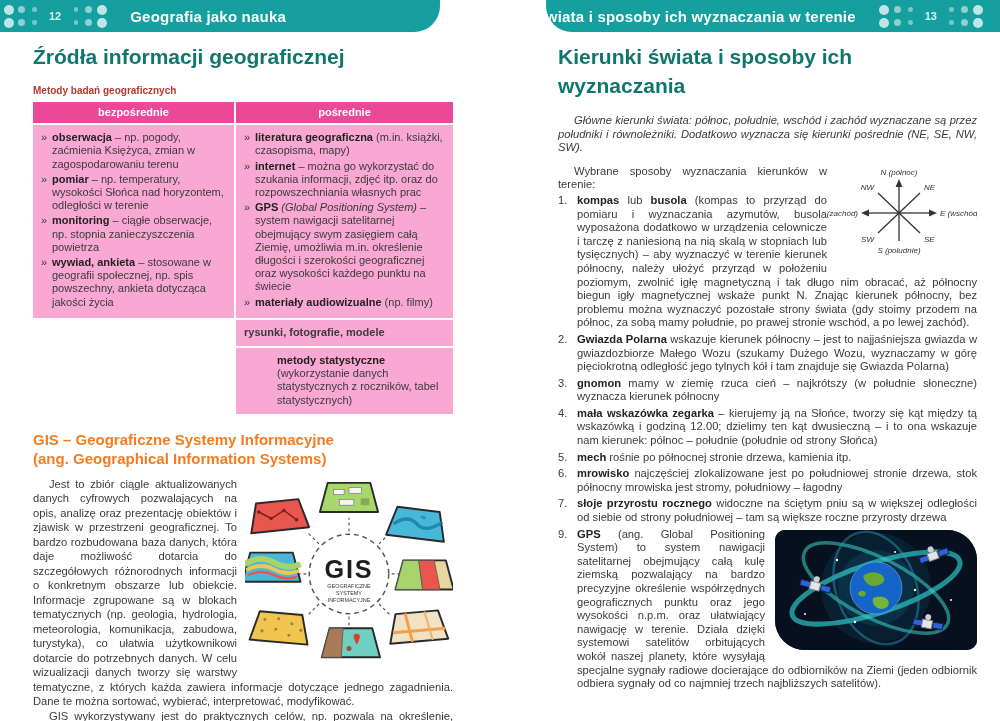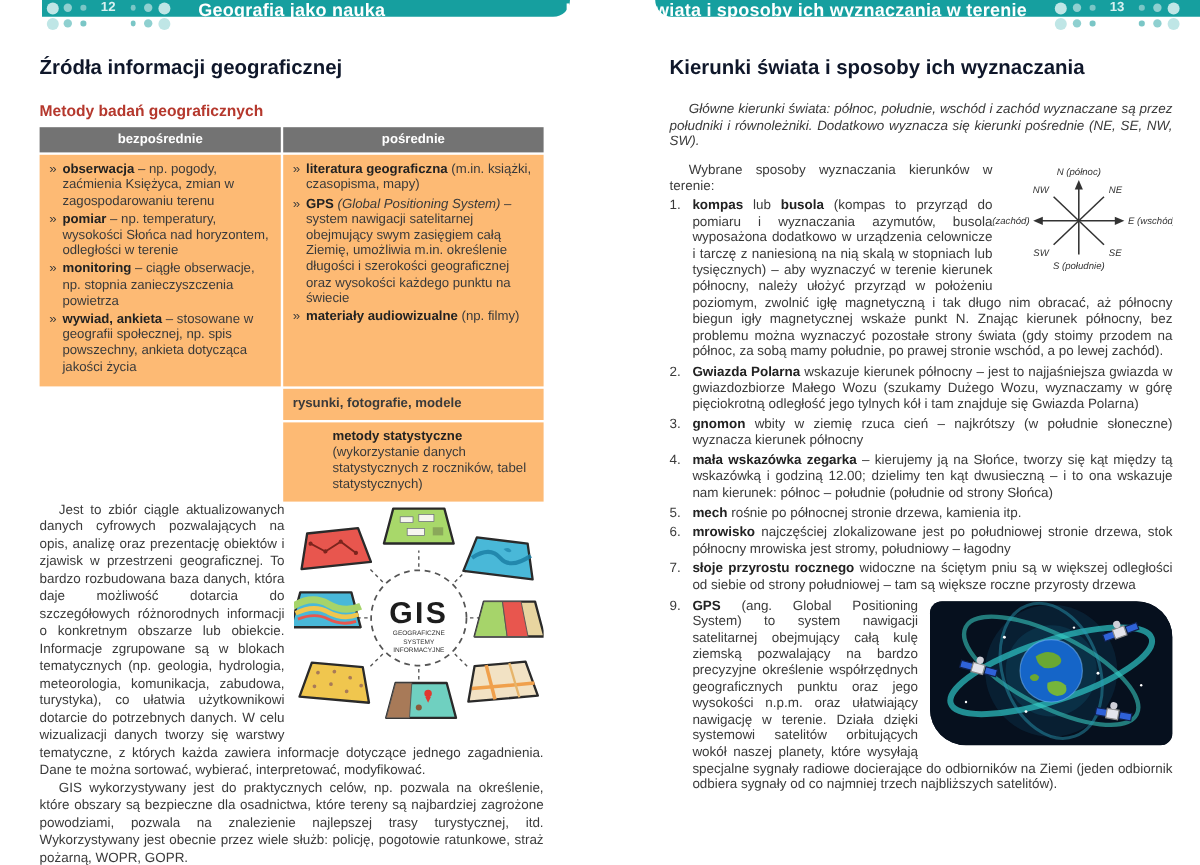--- a/index.html
+++ b/index.html
@@ -1,44 +1,44 @@
 <!DOCTYPE html>
 <html lang="pl"><head>
 <meta charset="utf-8">
 <style>
   html,body{margin:0;padding:0;background:#fff;}
   body{font-family:"Liberation Sans","DejaVu Sans",sans-serif;}
   .sheet{position:relative;width:1000px;height:721px;background:#fff;overflow:hidden;}
 
   
-  .bar{position:absolute;top:0;height:14px;background:#169f9f;color:#fff;display:flex;align-items:flex-start;gap:8px;margin-left:35px;}
+  .bar{position:absolute;top:0;height:32px;background:#169f9f;color:#fff;display:flex;align-items:center;gap:8px;}
   .bar-left{left:0;width:438px;border-radius:0 0 26px 0;padding-left:2px;}
   .bar-right{right:0;width:438px;border-radius:0 0 0 26px;justify-content:flex-end;padding-right:16px;}
   .chapter{font-weight:bold;font-size:15px;letter-spacing:.2px;white-space:nowrap;}
   .bar-left .chapter{margin-left:14px;}
   .bar-right .chapter{margin-right:14px;}
   .pagenum{font-size:11px;font-weight:bold;color:#d8f1f1;}
   .dots{display:inline-grid;grid-template-columns:repeat(3,13px);grid-auto-rows:13px;align-items:center;justify-items:center;}
   .dot{border-radius:50%;background:#a9dcdc;}
   .d10{width:10px;height:10px;background:#bfe6e6;}
   .d7{width:7px;height:7px;background:#8fd0d0;}
   .d4{width:4.5px;height:4.5px;background:#7ac6c6;}
 
   
   .pgL{position:absolute;left:33px;top:42px;width:420px;}
   .pgR{position:absolute;left:558px;top:42px;width:419px;}
-  .ptitle{color:#0f172a;font-size:17px;line-height:29px;font-weight:bold;margin:0 0 14px 0;}
-  .sub-red{color:#b5382d;font-size:13px;font-weight:bold;margin:0 0 6px 0;}
+  .ptitle{color:#0f766e;font-size:21px;line-height:29px;font-weight:bold;margin:0 0 14px 0;}
+  .sub-red{color:#b5382d;font-size:10px;font-weight:bold;margin:0 0 6px 0;}
 
   
   .tbl{font-size:11px;line-height:13.2px;color:#3a3a3a;}
   .tgrid{display:grid;grid-template-columns:201px 217px;gap:2px;}
-  .th{background:#737373;color:#fff;font-weight:bold;text-align:center;padding:4px 0;}
+  .th{background:#ec4899;color:#fff;font-weight:bold;text-align:center;padding:4px 0;}
   .tbody{display:grid;grid-template-columns:201px 217px;gap:2px;margin-top:2px;}
-  .td{background:#fdba74;padding:6px 8px 7px 8px;}
+  .td{background:#f9a8d4;padding:6px 8px 7px 8px;}
   .cellC{grid-column:1;grid-row:2/4;display:flex;align-items:center;font-weight:bold;}
   .cellD{grid-column:2;grid-row:2;font-weight:bold;display:flex;align-items:center;}
   .cellE{grid-column:2;grid-row:3;padding-left:41px;}
   .bullet{padding-left:11px;text-indent:-11px;margin-bottom:2px;text-align:left;}
   .bmark{display:inline-block;width:11px;text-indent:0;}
   .b{font-weight:bold;color:#222;}
   .it{font-style:italic;}
 
   
   .gis-h{color:#f47c20;font-size:15px;line-height:19px;font-weight:bold;margin:16px 0 9px 0;}
@@ -116,28 +116,33 @@
       </div>
       <div class="tbody">
         <div class="td">
           <div class="bullet"><span class="bmark">»</span><span class="b">obserwacja</span><span> – np. pogody, zaćmienia Księżyca, zmian w zagospodarowaniu terenu</span></div>
           <div class="bullet"><span class="bmark">»</span><span class="b">pomiar</span><span> – np. temperatury, wysokości Słońca nad horyzontem, odległości w terenie</span></div>
           <div class="bullet"><span class="bmark">»</span><span class="b">monitoring</span><span> – ciągłe obserwacje, np. stopnia zanieczyszczenia powietrza</span></div>
           <div class="bullet"><span class="bmark">»</span><span class="b">wywiad, ankieta</span><span> – stosowane w geografii społecznej, np. spis powszechny, ankieta dotycząca jakości życia</span></div>
         </div>
         <div class="td">
           <div class="bullet"><span class="bmark">»</span><span class="b">literatura geograficzna</span><span class="it"></span><span> (m.in. książki, czasopisma, mapy)</span></div>
+          <div class="bullet"><span class="bmark">»</span><span class="b">internet</span><span class="it"></span><span> – można go wykorzystać do szukania informacji, zdjęć itp. oraz do rozpowszechniania własnych prac</span></div>
           <div class="bullet"><span class="bmark">»</span><span class="b">GPS</span><span class="it"> (Global Positioning System)</span><span> – system nawigacji satelitarnej obejmujący swym zasięgiem całą Ziemię, umożliwia m.in. określenie długości i szerokości geograficznej oraz wysokości każdego punktu na świecie</span></div>
           <div class="bullet"><span class="bmark">»</span><span class="b">materiały audiowizualne</span><span class="it"></span><span> (np. filmy)</span></div>
         </div>
         <div class="td cellD">rysunki, fotografie, modele</div>
         <div class="td cellE"><span class="b">metody statystyczne</span><span> (wykorzystanie danych statystycznych z roczników, tabel statystycznych)</span></div>
       </div>
     </div>
 
+    <div class="gis-h">
+      <div>GIS – Geograficzne Systemy Informacyjne</div>
+      <div>(ang. Geographical Information Systems)</div>
+    </div>
 
     <div class="btxt">
       <div class="gisfig">
         <svg viewBox="0 0 212 192" width="208" height="186">
 
           <g stroke="#555" stroke-width="1.2" stroke-dasharray="3,3">
             <line x1="106" y1="54" x2="106" y2="40"></line>
               <line x1="137" y1="67" x2="148" y2="56"></line>
             <line x1="150" y1="98" x2="164" y2="98"></line>
               <line x1="137" y1="129" x2="148" y2="140"></line>
@@ -251,21 +256,21 @@
             <text x="47" y="25" text-anchor="end">NW</text>
           </g>
         </svg>
       </div>
 
       <div class="list-intro">Wybrane sposoby wyznaczania kierunków w terenie:</div>
 
       <div>
         <div class="li"><span class="num">1.</span><span class="b">kompas</span><span> lub </span><span class="b">busola</span><span> (kompas to przyrząd do pomiaru i wyznaczania azymutów, busola wyposażona dodatkowo w urządzenia celownicze i tarczę z naniesioną na nią skalą w stopniach lub tysięcznych) – aby wyznaczyć w terenie kierunek północny, należy ułożyć przyrząd w położeniu poziomym, zwolnić igłę magnetyczną i tak długo nim obracać, aż północny biegun igły magnetycznej wskaże punkt N. Znając kierunek północny, bez problemu można wyznaczyć pozostałe strony świata (gdy stoimy przodem na północ, za sobą mamy południe, po prawej stronie wschód, a po lewej zachód).</span></div>
         <div class="li"><span class="num">2.</span><span class="b">Gwiazda Polarna</span><span> wskazuje kierunek północny – jest to najjaśniejsza gwiazda w gwiazdozbiorze Małego Wozu (szukamy Dużego Wozu, wyznaczamy w górę pięciokrotną odległość jego tylnych kół i tam znajduje się Gwiazda Polarna)</span></div>
-        <div class="li"><span class="num">3.</span><span class="b">gnomon</span><span> wbity w ziemię rzuca cień – najkrótszy (w południe słoneczne) wyznacza kierunek północny</span></div>
+        <div class="li"><span class="num">3.</span><span class="b">gnomon</span><span> mamy w ziemię rzuca cień – najkrótszy (w południe słoneczne) wyznacza kierunek północny</span></div>
         <div class="li"><span class="num">4.</span><span class="b">mała wskazówka zegarka</span><span> – kierujemy ją na Słońce, tworzy się kąt między tą wskazówką i godziną 12.00; dzielimy ten kąt dwusieczną – i to ona wskazuje nam kierunek: północ – południe (południe od strony Słońca)</span></div>
         <div class="li"><span class="num">5.</span><span class="b">mech</span><span> rośnie po północnej stronie drzewa, kamienia itp.</span></div>
         <div class="li"><span class="num">6.</span><span class="b">mrowisko</span><span> najczęściej zlokalizowane jest po południowej stronie drzewa, stok północny mrowiska jest stromy, południowy – łagodny</span></div>
         <div class="li"><span class="num">7.</span><span class="b">słoje przyrostu rocznego</span><span> widoczne na ściętym pniu są w większej odległości od siebie od strony południowej – tam są większe roczne przyrosty drzewa</span></div>
         <div class="li">
           <span class="gpsfig" style="display:block">
             <span class="gpsimg" style="display:block">
               <svg viewBox="0 0 202 120" width="202" height="120">
                 <rect x="0" y="0" width="202" height="120" fill="#06101e"></rect>
                 <circle cx="101" cy="58" r="55" fill="#0b2c44" opacity=".55"></circle>

